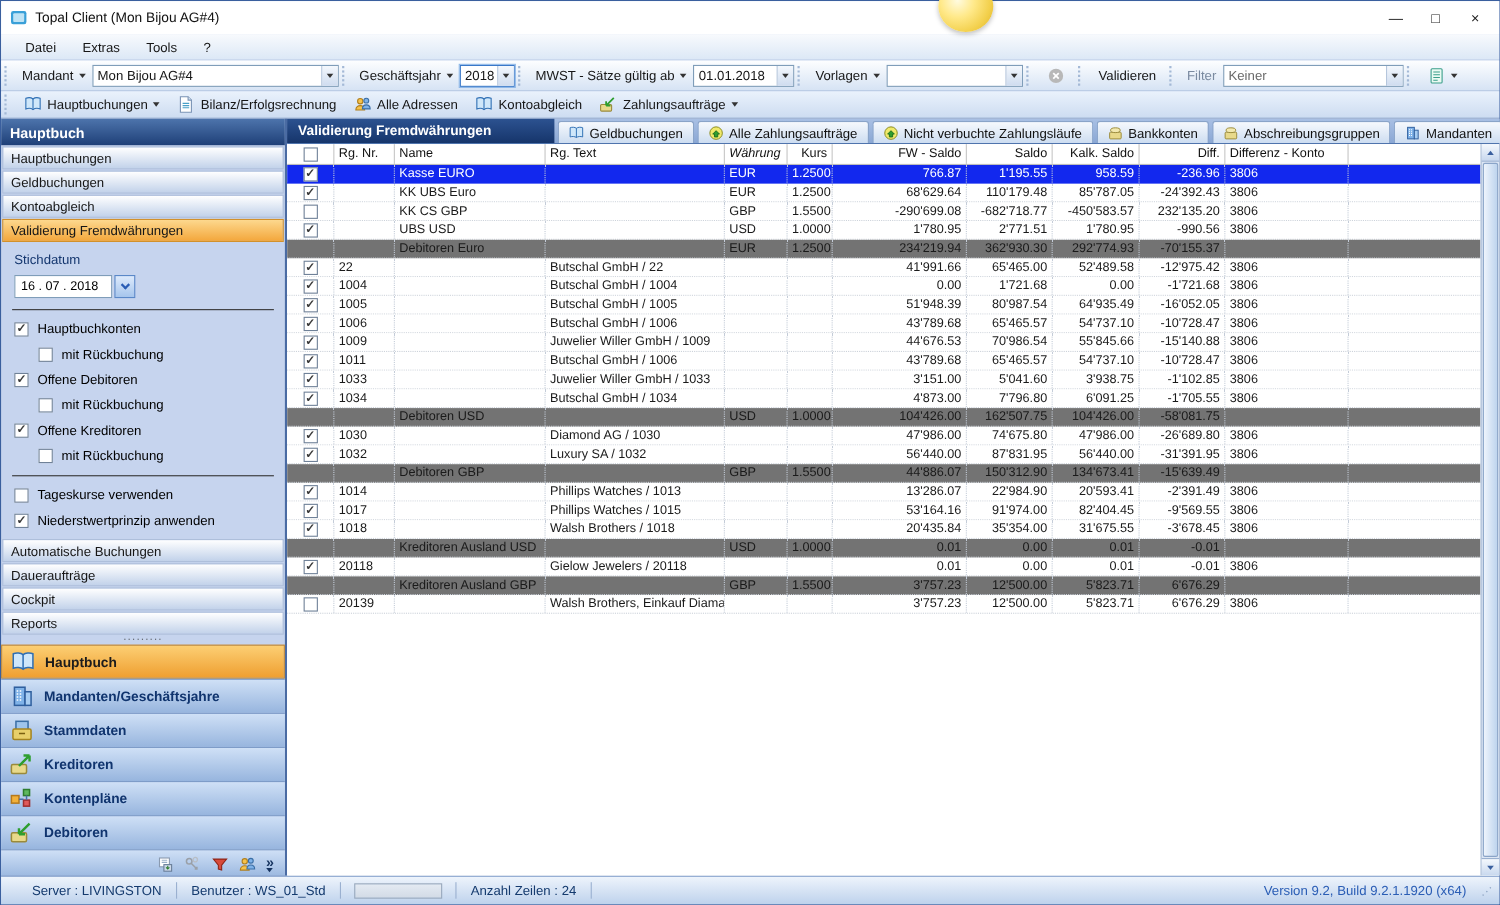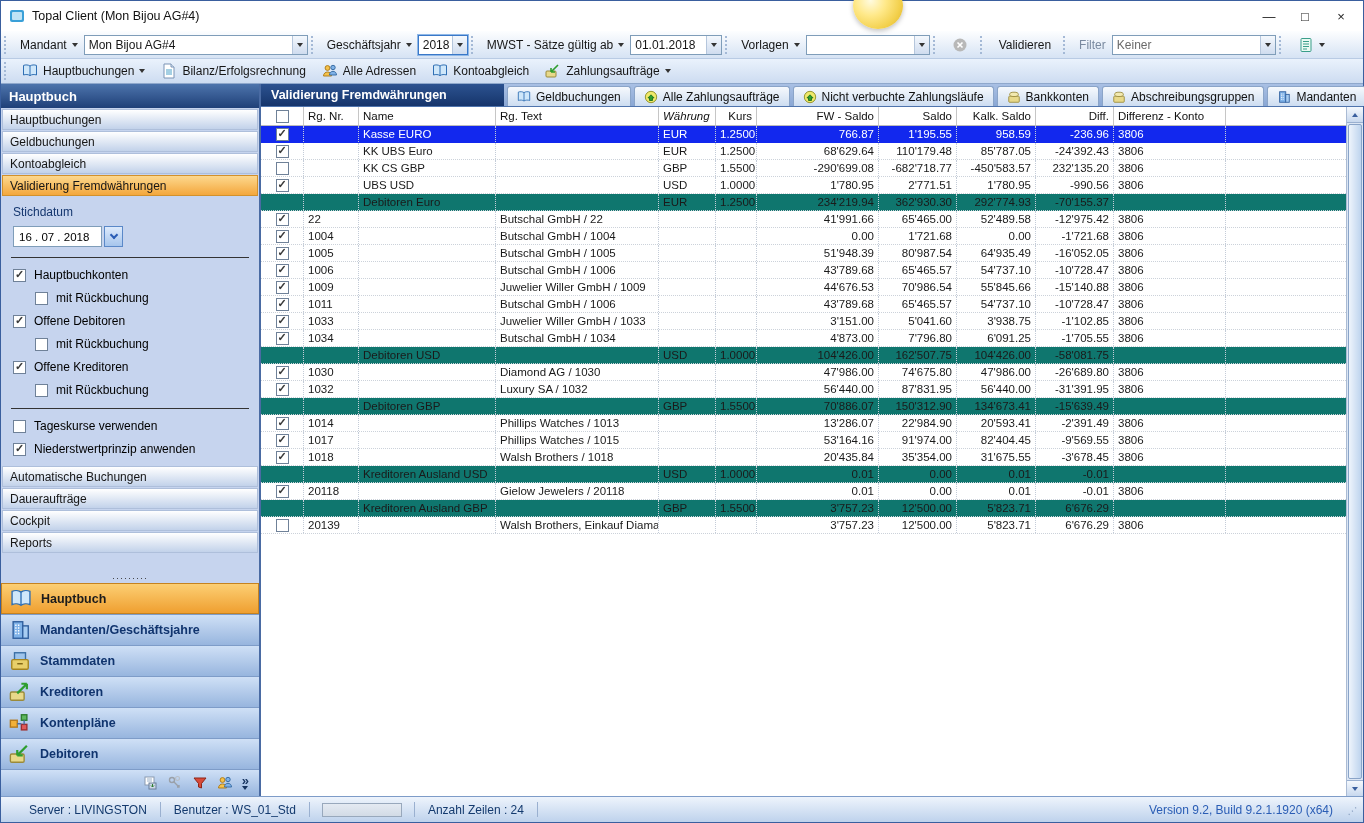--- a/index.html
+++ b/index.html
@@ -76,21 +76,21 @@
 
   .grid { flex:1; position:relative; background:#fff; min-height:0; overflow:hidden; border-top:1px solid #4f74ad; }
   .grid-inner { position:absolute; left:0; top:0; right:17px; bottom:0; overflow:hidden; }
   .grid-header { display:flex; height:19px; border-bottom:1px solid #bcbcbc; background:#fff; }
   .gh-cell { border-right:1px solid #c6c6c6; font-size:11.5px; color:#111; display:flex; align-items:center; padding:0 4px; white-space:nowrap; overflow:hidden; flex:0 0 auto; }
   .grid-row { display:flex; height:17px; border-bottom:1px dotted #ccd2da; background:#fff; }
   .g-cell { border-right:1px dotted #c4ccd8; font-size:11.5px; color:#1a1a1a; display:flex; align-items:center; padding:0 4px; white-space:nowrap; overflow:hidden; flex:0 0 auto; }
   .num { justify-content:flex-end; }
   .grid-row.selected { background:#1228ee; border-bottom:1px solid #1228ee; }
   .grid-row.selected .g-cell { color:#fff; }
-  .grid-row.group { background:#0f766e; }
+  .grid-row.group { background:#737373; }
   .nobord { border-right:none !important; }
 
   .vscroll { position:absolute; right:0; top:0; bottom:0; width:17px; background:#dce6f4; border-left:1px solid #aabbd4; }
   .vs-btn { height:16px; background:linear-gradient(#f4f8fd,#c8d8ee); border-bottom:1px solid #9ab0d0; display:flex; align-items:center; justify-content:center; }
   .vs-btn.bottom { position:absolute; bottom:0; left:0; right:0; border-top:1px solid #9ab0d0; border-bottom:none; }
   .tri-up { width:0;height:0;border-left:3.5px solid transparent;border-right:3.5px solid transparent;border-bottom:4px solid #3a5f9e; }
   .tri-dn { width:0;height:0;border-left:3.5px solid transparent;border-right:3.5px solid transparent;border-top:4px solid #3a5f9e; }
   .vs-thumb { position:absolute; top:17px; bottom:17px; left:1px; right:1px; background:linear-gradient(90deg,#eef4fc,#bed4ee); border:1px solid #8aa4c8; border-radius:2px; }
 
   
@@ -116,20 +116,26 @@
       </span>
     <span class="title">Topal Client (Mon Bijou AG#4)</span>
     <div class="win-controls">
       <div class="win-btn">—</div>
       <div class="win-btn">□</div>
       <div class="win-btn">×</div>
     </div>
   </div>
   <div class="sphere"></div>
 
+  <div class="menubar">
+      <div class="menu-item">Datei</div>
+      <div class="menu-item">Extras</div>
+      <div class="menu-item">Tools</div>
+      <div class="menu-item">?</div>
+    </div>
 
   <div class="toolbar">
     <span class="grip"></span>
     <div class="tb-label">
       <span>Mandant</span>
       <span class="arr"></span>
     </div>
     <div class="combo" style="width:224px">
       <span class="val">Mon Bijou AG#4</span>
       <span class="cbtn">
@@ -752,21 +758,21 @@
                 <div class="g-cell" style="width: 112px;">3806</div>
                 <div class="g-cell nobord" style="flex: 1 1 0%;"></div>
               </div>
               <div class="grid-row group">
                 <div class="g-cell" style="width: 43px; justify-content: center;"></div>
                 <div class="g-cell" style="width: 55px;"></div>
                 <div class="g-cell" style="width: 137px;">Debitoren GBP</div>
                 <div class="g-cell" style="width: 163px;"></div>
                 <div class="g-cell" style="width: 57px;">GBP</div>
                 <div class="g-cell" style="width: 41px;">1.5500..</div>
-                <div class="g-cell num" style="width: 122px;">70'886.07</div>
+                <div class="g-cell num" style="width: 122px;">44'886.07</div>
                 <div class="g-cell num" style="width: 78px;">150'312.90</div>
                 <div class="g-cell num" style="width: 79px;">134'673.41</div>
                 <div class="g-cell num" style="width: 78px;">-15'639.49</div>
                 <div class="g-cell" style="width: 112px;"></div>
                 <div class="g-cell nobord" style="flex: 1 1 0%;"></div>
               </div>
               <div class="grid-row">
                 <div class="g-cell" style="width: 43px; justify-content: center;">
                   <div class="cb checked"></div>
                 </div>

